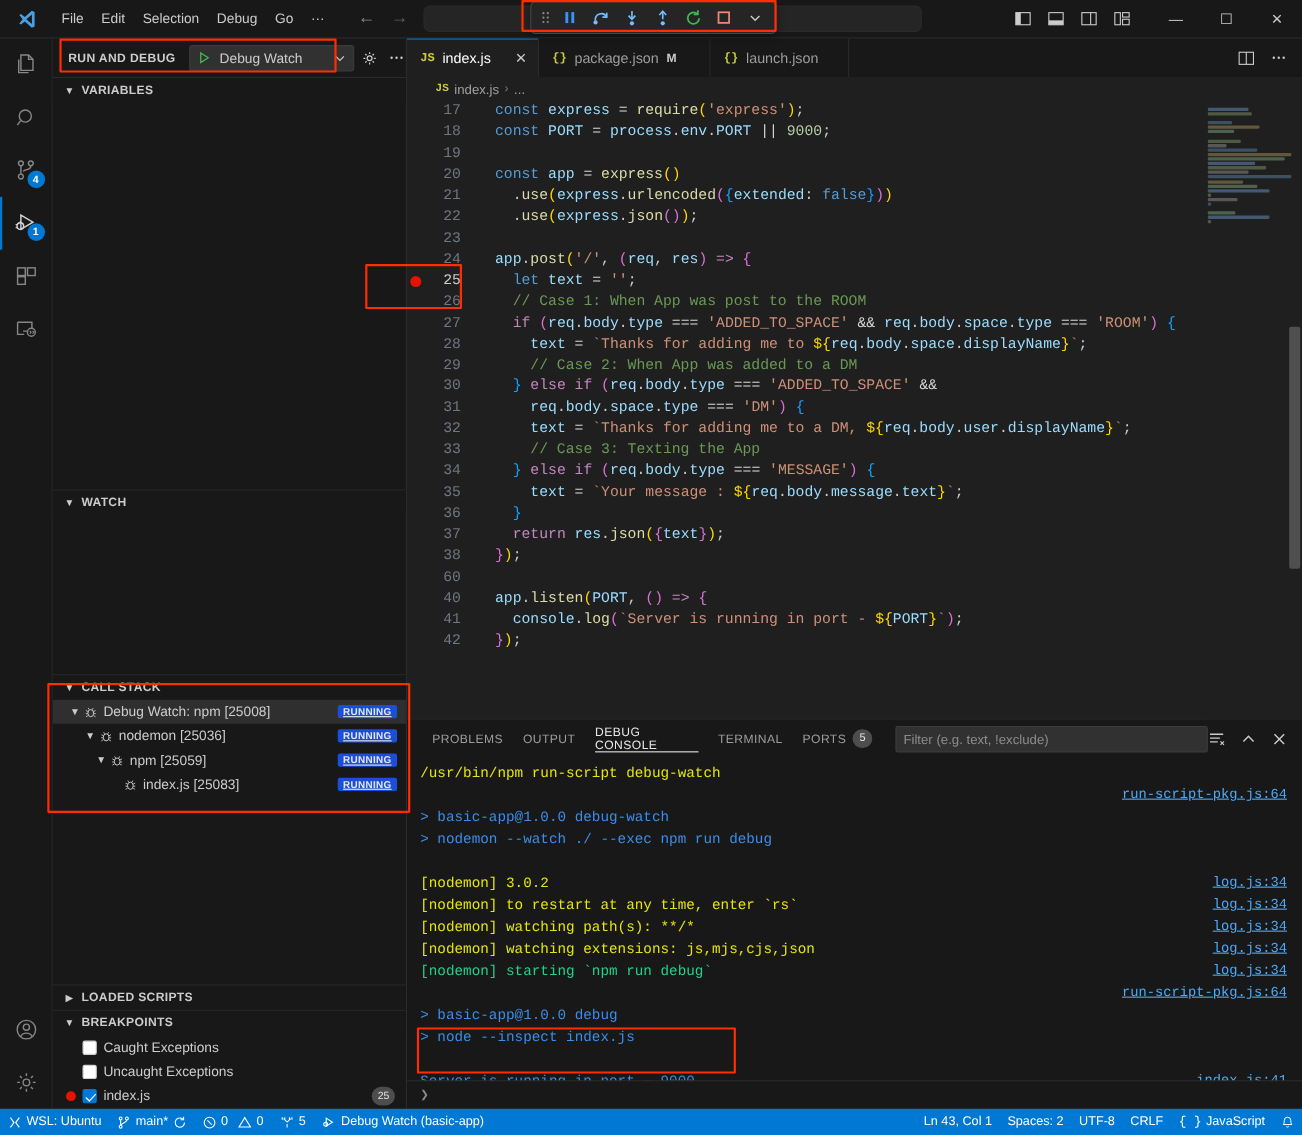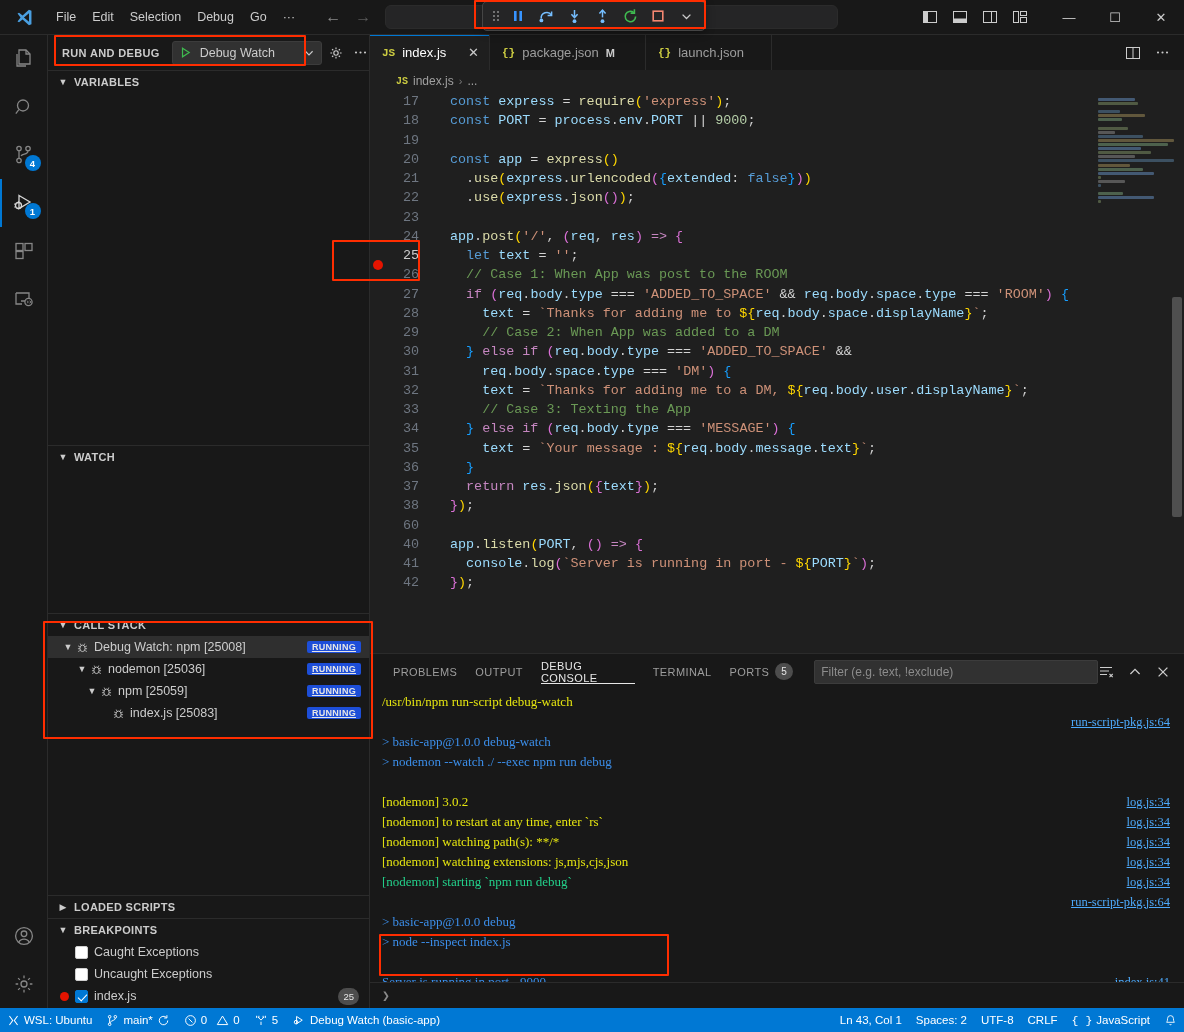--- a/index.html
+++ b/index.html
@@ -160,21 +160,21 @@
   .breadcrumbs {
     height: 22px; background: #1f1f1f; display: flex; align-items: center; gap: 5px;
     padding-left: 26px; font-size: 12px; color: #a0a0a0; flex: 0 0 22px;
   }
   .bc-ico { color: #cbcb41; font-size: 10px; font-weight: 700; font-family: "Liberation Mono", monospace; }
   .bc-sep { color: #7a7a7a; font-size: 11px; }
 
   .editor-area { flex: 1 1 auto; background: #1f1f1f; position: relative; display: flex; min-height: 0; overflow: hidden; }
   .code-wrap { flex: 1 1 auto; position: relative; overflow: hidden; font-family: "Liberation Mono", monospace; }
   .line {
-    height: 19.25px; display: flex; align-items: flex-end; font-size: 13.4px; white-space: pre;
+    height: 19.25px; display: flex; align-items: center; font-size: 13.4px; white-space: pre;
     line-height: 19.25px;
   }
   .lnum {
     width: 49px; text-align: right; padding-right: 20px; color: #6e7681; flex: 0 0 49px;
     font-size: 13.4px; font-family: "Liberation Mono", monospace;
   }
   .line.cur .lnum { color: #cccccc; }
   .glyph { width: 20px; flex: 0 0 20px; position: relative; }
   .glyph .dot {
     position: absolute; left: 3px; top: 50%; transform: translateY(-50%);
@@ -219,21 +219,21 @@
   }
   .filter-box {
     margin-left: 12px; width: 305px; height: 24px; background: #313131; border: 1px solid #3c3c3c;
     border-radius: 2px; display: flex; align-items: center; padding: 0 6px;
   }
   .filter-ph { font-size: 12px; color: #8c8c8c; }
   .panel-actions { margin-left: auto; display: flex; align-items: center; gap: 14px; padding-right: 14px; }
 
   .console {
     flex: 1 1 auto; position: relative; overflow: hidden;
-    font-family: Liberation Serif, serif; font-size: 13px; padding-top: 3px;
+    font-family: Liberation Mono, monospace; font-size: 13px; padding-top: 3px;
   }
   .cline { height: 20px; display: flex; align-items: center; padding-left: 12px; white-space: pre; }
   .cline .src {
     margin-left: auto; margin-right: 14px; color: #4daafc; text-decoration: underline;
     font-size: 12.5px;
   }
   .c-yellow { color: #e5e510; }
   .c-blue { color: #3b8eea; }
   .c-green { color: #23d18b; }
   .c-grey { color: #cccccc; }

